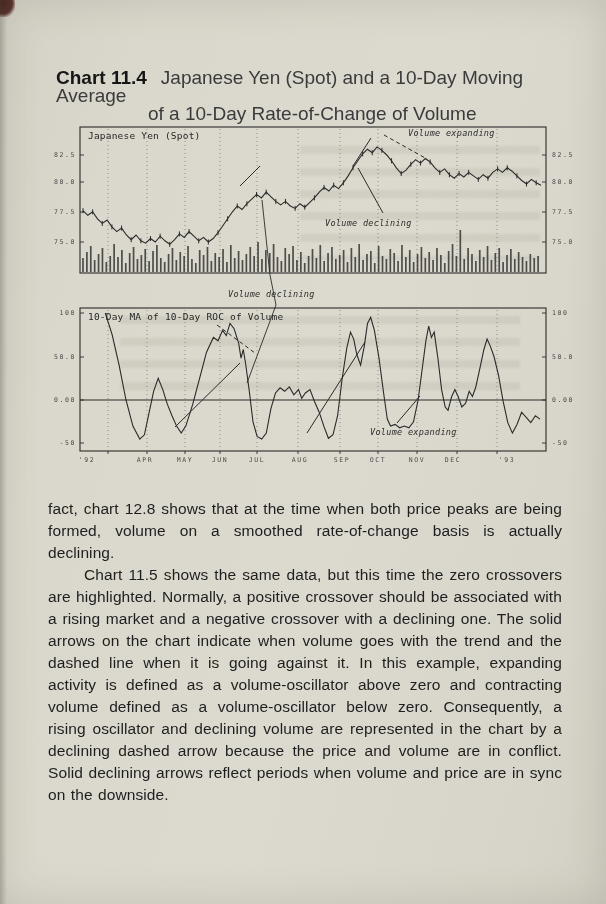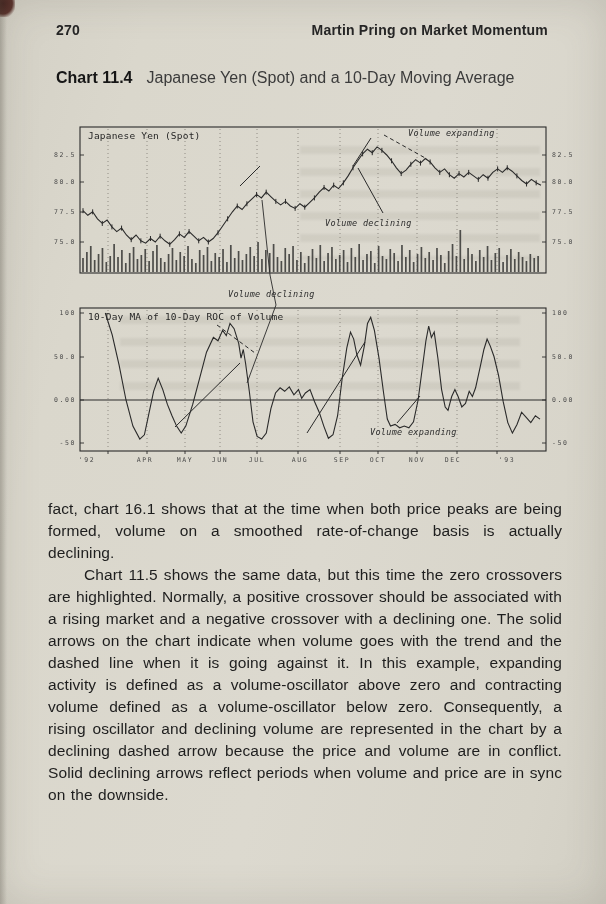--- a/index.html
+++ b/index.html
@@ -23,21 +23,21 @@
     background:linear-gradient(90deg,rgba(60,55,45,.25),transparent);
   }
   .running-head{
     position:absolute;top:22px;left:56px;right:58px;height:20px;
     font-size:14px;font-weight:bold;color:#252525;letter-spacing:.2px;
   }
   .page-number{float:left;}
   .head-title{float:right;}
   .caption{
     position:absolute;top:69px;left:56px;width:480px;
-    font-size:16px;color:#3b3b3b;line-height:18px;
+    font-size:19px;color:#3b3b3b;line-height:18px;
   }
   .caption .cap-label{font-weight:bold;color:#161616;margin-right:14px;}
   .caption .cap-line2{margin-left:92px;}
   figure.chartfig{position:absolute;left:36px;top:120px;margin:0;width:540px;height:372px;}
   svg text{font-family:"DejaVu Sans Mono","Liberation Mono",monospace;}
   .bodytext{
     position:absolute;left:48px;top:498px;width:514px;
     font-size:15.5px;line-height:22px;color:#1e1e1e;
     text-align:justify;letter-spacing:.1px;word-spacing:.06em;
   }
@@ -51,29 +51,26 @@
 </head>
 <body>
 
 <div class="page">
   <div class="corner-mark"></div>
   <div class="edge-shade"></div>
 
   <div class="ghost" style="left:300px;top:140px;width:240px;height:120px;"></div>
   <div class="ghost" style="left:120px;top:310px;width:400px;height:90px;"></div>
 
-  <header class="running-head">
-    <span class="page-number">270</span>
-    <span class="head-title">Martin Pring on Market Momentum</span>
-  </header>
 
   <div class="caption">
     <div>
       <span class="cap-label">Chart 11.4</span><span>Japanese Yen (Spot) and a 10-Day Moving Average</span>
     </div>
+    <div class="cap-line2">of a 10-Day Rate-of-Change of Volume</div>
   </div>
 
   <figure class="chartfig">
     <svg id="chart" width="540" height="372" viewBox="0 0 540 372">
         <line x1="72" y1="9" x2="72" y2="151" stroke="#7d7a72" stroke-width="0.8" stroke-dasharray="1 3"></line>
         <line x1="111" y1="9" x2="111" y2="151" stroke="#7d7a72" stroke-width="0.8" stroke-dasharray="1 3"></line>
         <line x1="149" y1="9" x2="149" y2="151" stroke="#7d7a72" stroke-width="0.8" stroke-dasharray="1 3"></line>
         <line x1="184" y1="9" x2="184" y2="151" stroke="#7d7a72" stroke-width="0.8" stroke-dasharray="1 3"></line>
         <line x1="221" y1="9" x2="221" y2="151" stroke="#7d7a72" stroke-width="0.8" stroke-dasharray="1 3"></line>
         <line x1="262" y1="9" x2="262" y2="151" stroke="#7d7a72" stroke-width="0.8" stroke-dasharray="1 3"></line>
@@ -330,16 +327,16 @@
         <text x="334" y="315" font-size="8.5" fill="#2d2d2d" text-anchor="start" letter-spacing="0.3" font-style="italic" font-family="&quot;Liberation Sans&quot;,sans-serif">Volume expanding</text>
         <line x1="139" y1="307" x2="204" y2="243" stroke="#2a2a2a" stroke-width="1" stroke-dasharray="none"></line>
         <line x1="181" y1="205" x2="219" y2="233" stroke="#2a2a2a" stroke-width="1" stroke-dasharray="4 3"></line>
         <line x1="271" y1="313" x2="329" y2="222" stroke="#2a2a2a" stroke-width="1" stroke-dasharray="none"></line>
         <polyline points="226,80 234,155 240,185 211,263" fill="none" stroke="#2a2a2a" stroke-width="0.9"></polyline>
         <text x="192" y="177" font-size="8.5" fill="#2d2d2d" text-anchor="start" letter-spacing="0.3" font-style="italic" font-family="&quot;Liberation Sans&quot;,sans-serif">Volume declining</text>
       </svg>
   </figure>
 
   <main class="bodytext">
-    <p>fact, chart 16.1 shows that at the time when both price peaks are being formed, volume on a smoothed rate-of-change basis is actually declining.</p>
+    <p>fact, chart 12.8 shows that at the time when both price peaks are being formed, volume on a smoothed rate-of-change basis is actually declining.</p>
     <p class="indent">Chart 11.5 shows the same data, but this time the zero crossovers are highlighted. Normally, a positive crossover should be associated with a rising market and a negative crossover with a declining one. The solid arrows on the chart indicate when volume goes with the trend and the dashed line when it is going against it. In this example, expanding activity is defined as a volume-oscillator above zero and contracting volume defined as a volume-oscillator below zero. Consequently, a rising oscillator and declining volume are represented in the chart by a declining dashed arrow because the price and volume are in conflict. Solid declining arrows reflect periods when volume and price are in sync on the downside.</p>
   </main>
 </div>
 
 </body></html>

